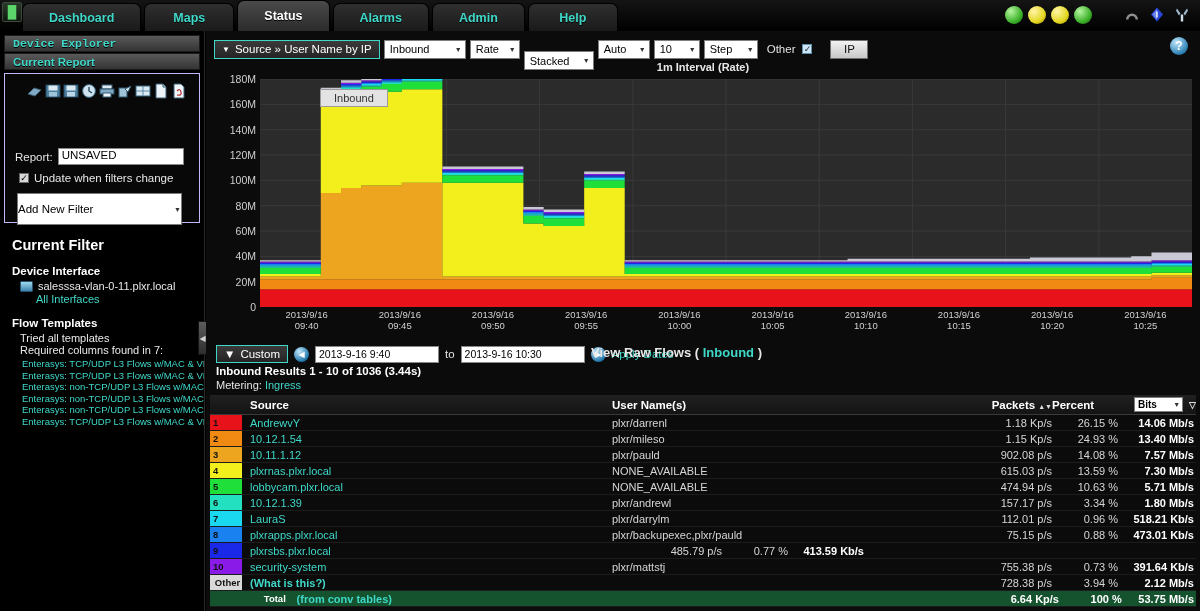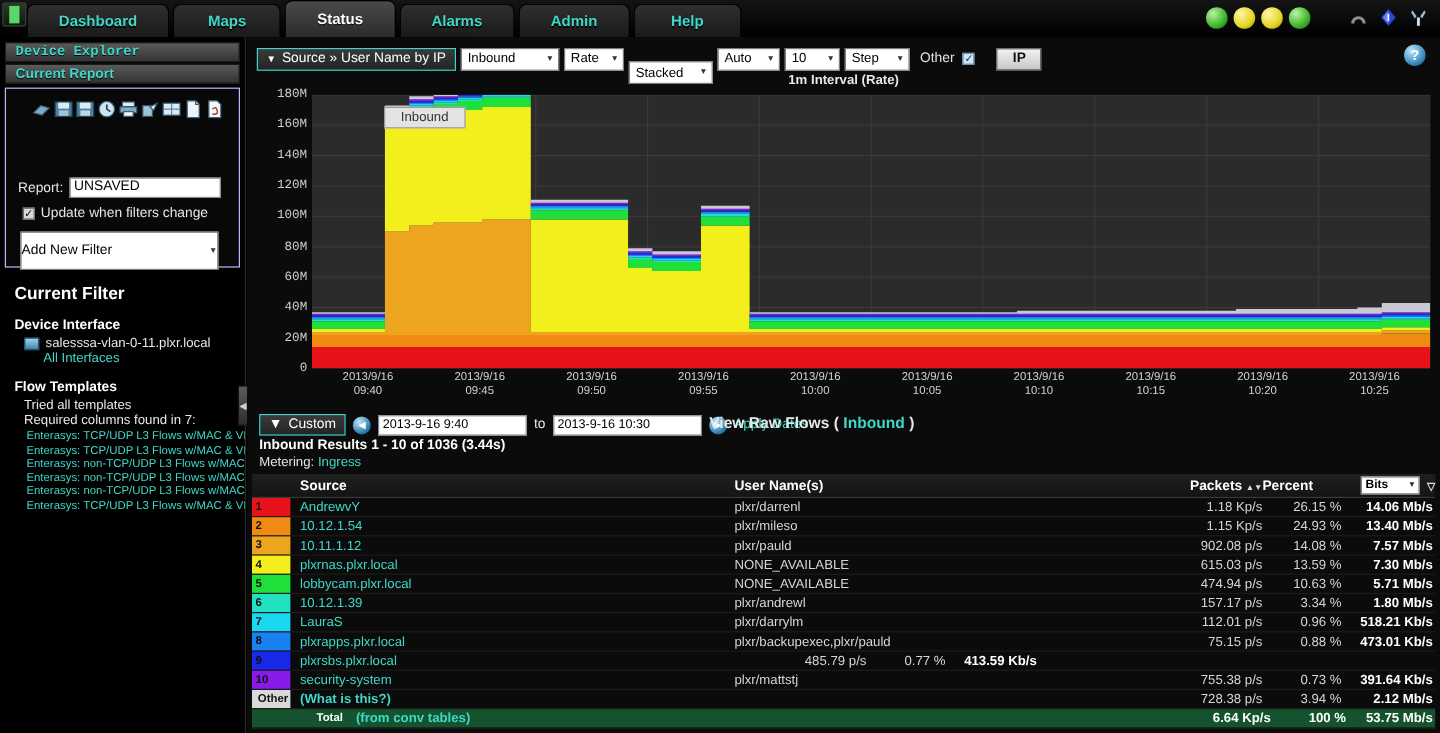--- a/index.html
+++ b/index.html
@@ -142,37 +142,37 @@
   #dd-count { width: 46px; }
   #dd-interp { width: 54px; }
   #other-label { font-size: 11.5px; color: #e2e2e2; margin-left: 5px; }
   #other-checkbox {
     width: 10px; height: 10px; background: #cfe6f5; border: 1px solid #5f8ea8;
     font-size: 9px; line-height: 9px; text-align: center; color: #0d2a3a; margin-left: 3px;
   }
   #ip-button {
     margin-left: 14px; width: 38px; height: 19px;
     background: linear-gradient(#f2f2f2, #c8c8c8); border: 1px solid #6f6f6f;
-    color: #111; font-size: 11.5px; font-weight: bold;
+    color: #111; font-size: 11.5px; font-weight: normal;
     display: flex; align-items: center; justify-content: center;
   }
   #help-icon {
     position: absolute; right: 12px; top: 6px; width: 18px; height: 18px;
     border-radius: 50%; background: radial-gradient(circle at 35% 30%, #bfe7fb, #2b7fb4 70%, #17526f);
     color: #fff; font-size: 12px; font-weight: bold;
     display: flex; align-items: center; justify-content: center;
   }
   #interval-label {
     position: absolute; left: 0; top: 30px; width: 994px; text-align: center;
     font-size: 11px; color: #e8e8e8; font-weight: bold;
   }
 
   
   #chart-wrap { position: absolute; left: 8px; top: 48px; width: 978px; height: 258px; }
-  #chart-yaxis { position: absolute; left: 0; top: 0; width: 46px; height: 228px; font-family: Liberation Mono, monospace; }
+  #chart-yaxis { position: absolute; left: 0; top: 0; width: 46px; height: 228px; }
   .ytick {
     position: absolute; right: 4px; font-size: 10.5px; color: #cfcfcf;
     transform: translateY(-50%); white-space: nowrap;
   }
   #plot {
     position: absolute; left: 46px; top: 0; width: 932px; height: 228px;
     background: #2b2b2b; overflow: hidden;
   }
   #plot svg { display: block; }
   #inbound-tooltip {

